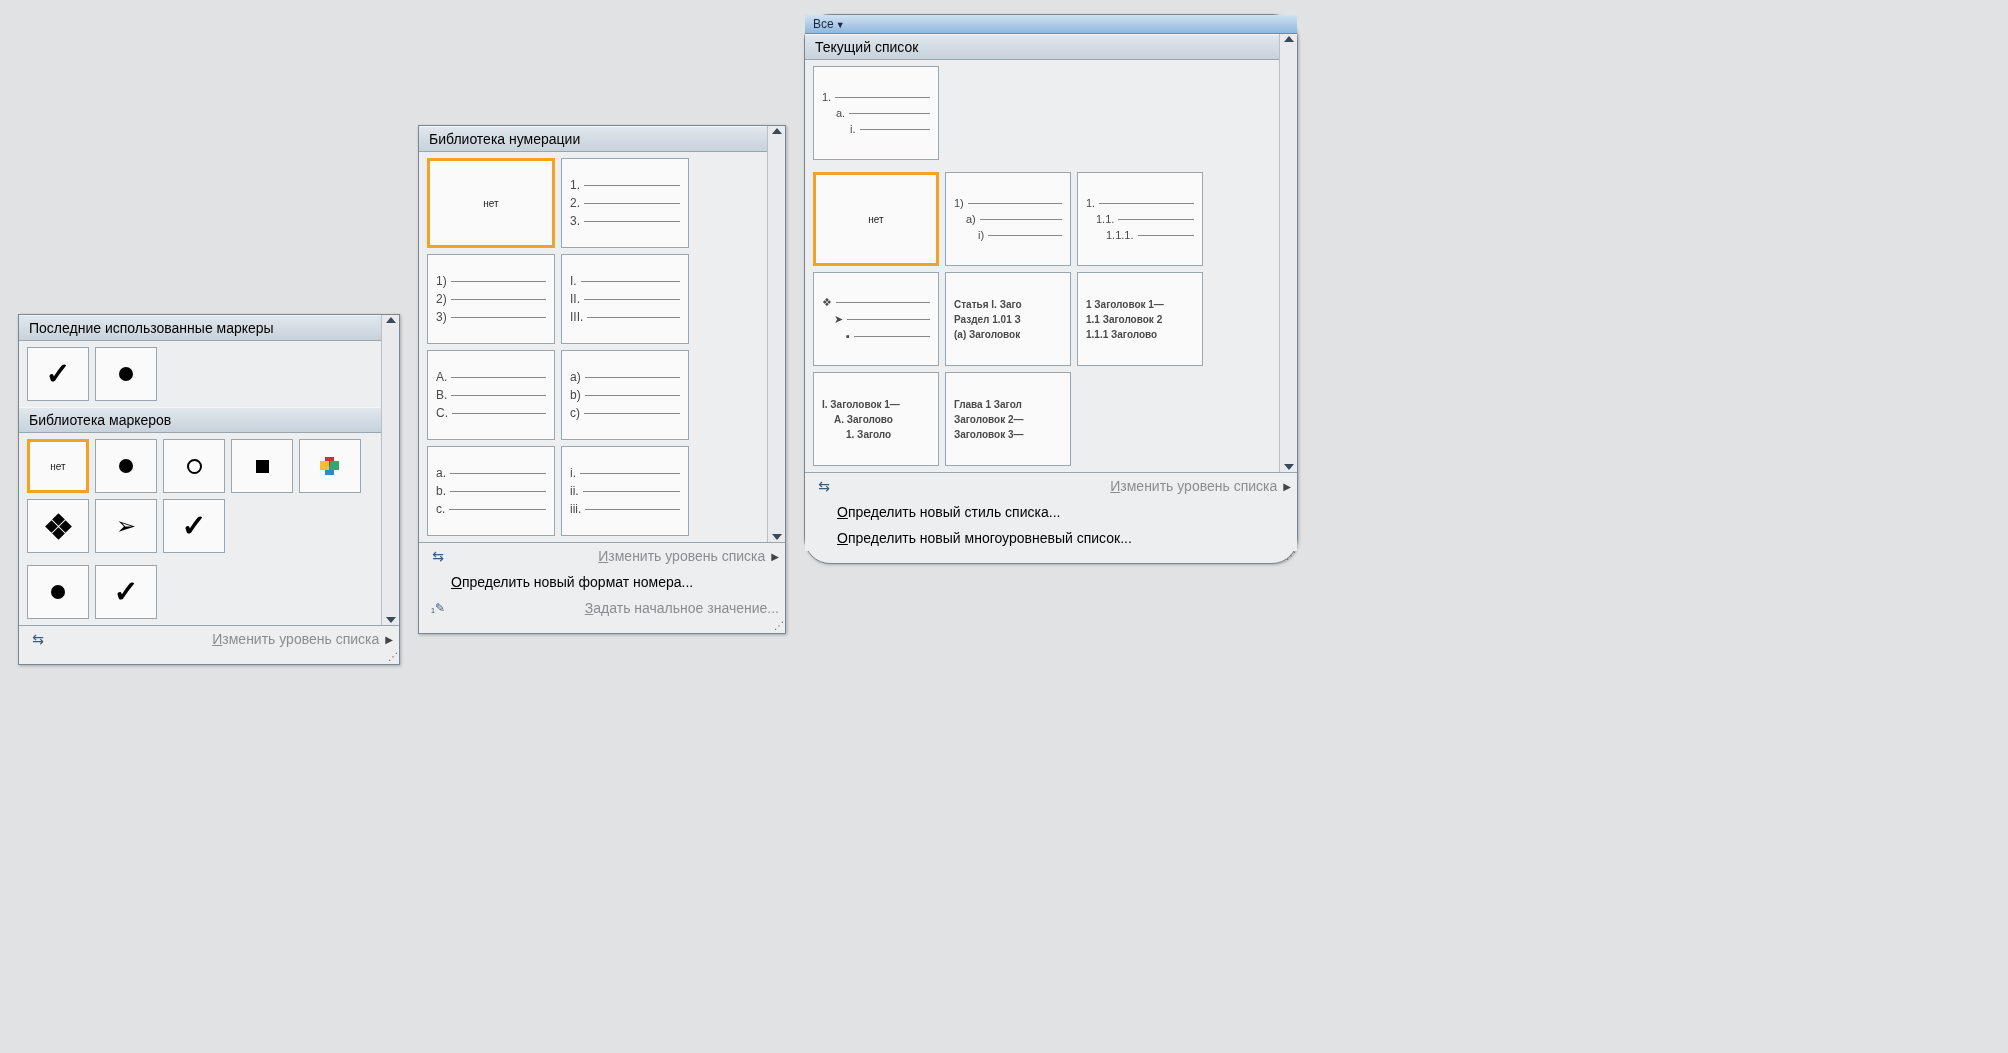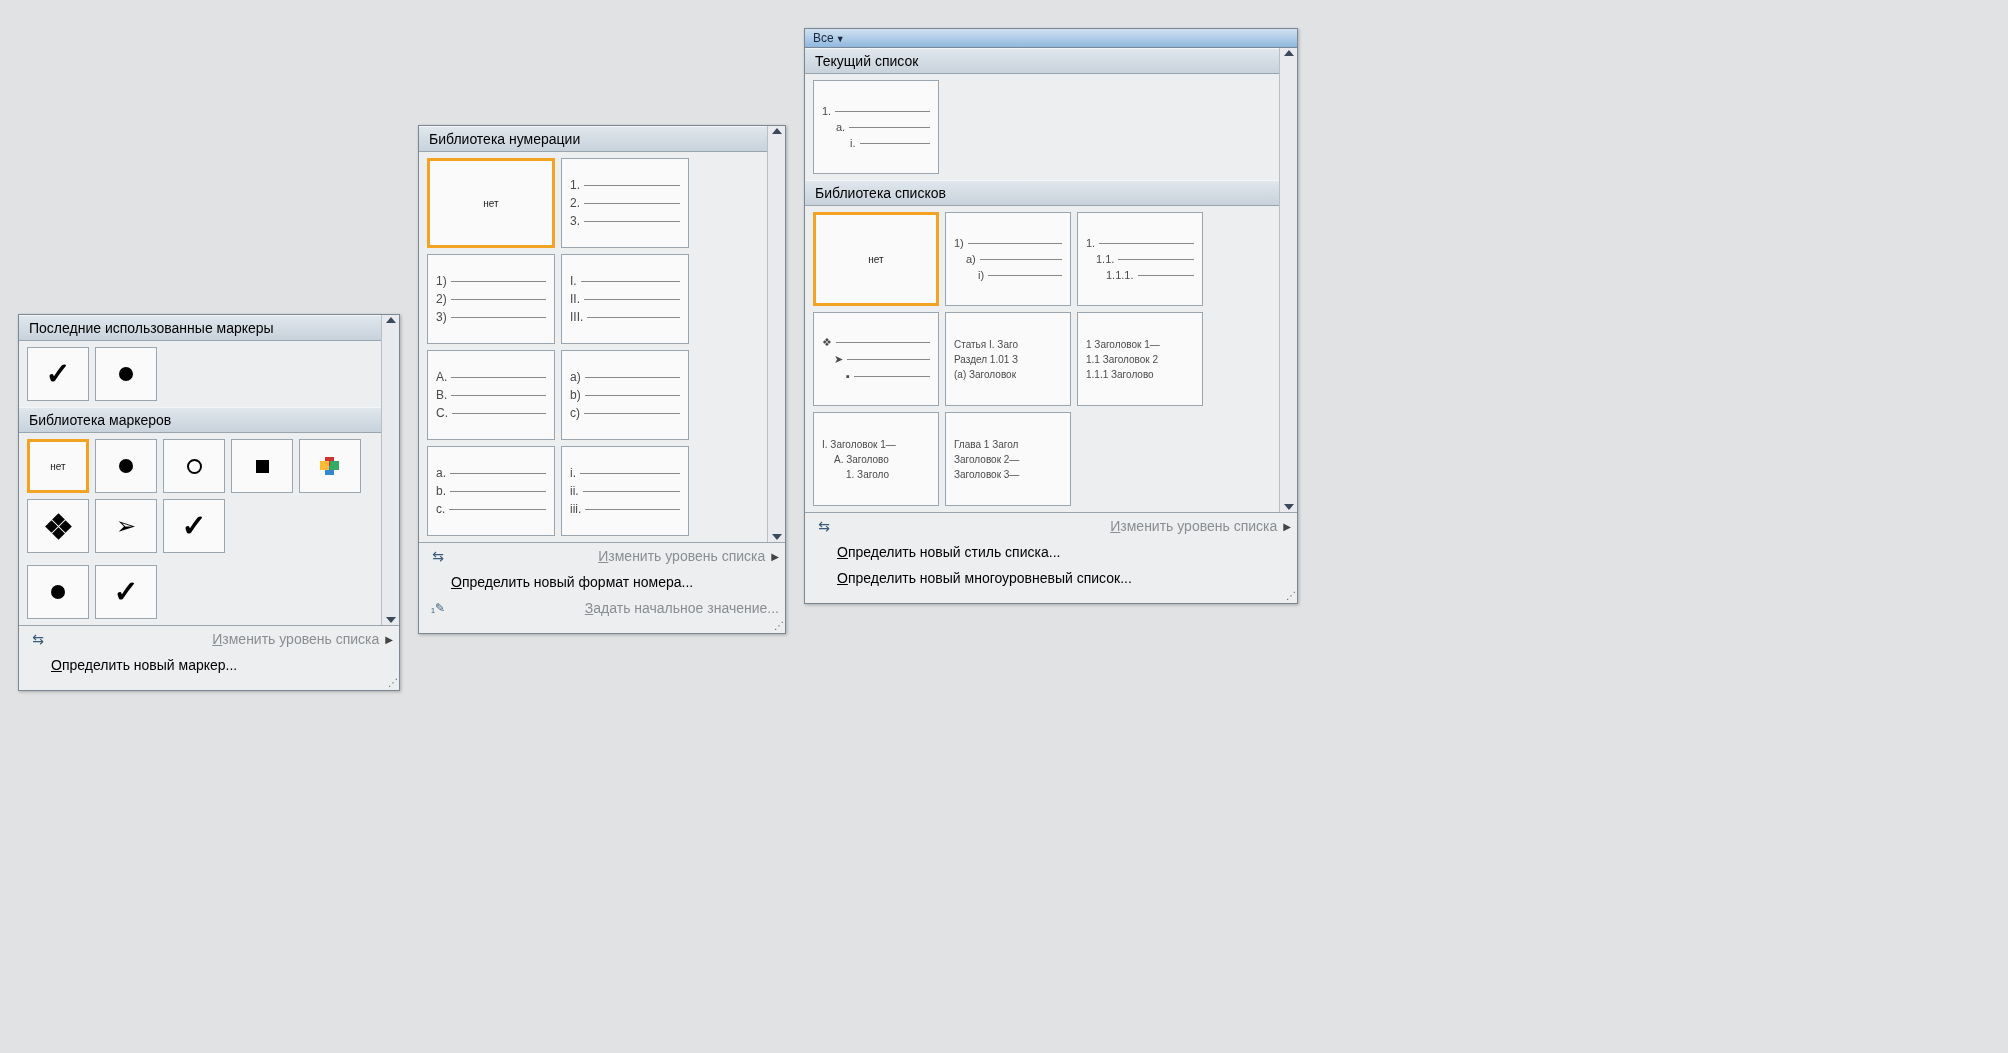--- a/index.html
+++ b/index.html
@@ -14,21 +14,21 @@
     gap: 18px;
     align-items: flex-start;
   }
   .panel {
     background: #eceeef;
     border: 1px solid #7b8893;
     box-shadow: 1px 1px 3px rgba(0,0,0,.25);
   }
   .panel-bullets { width: 382px; margin-top: 304px; margin-left: 8px; }
   .panel-numbering { width: 368px; margin-top: 115px; }
-  .panel-lists { width: 494px; margin-top: 18px; }
+  .panel-lists { width: 494px; margin-top: 4px; border-radius: 26px; }
 
   .top-bar {
     background: linear-gradient(#d2e1f0, #8fb8df);
     border-bottom: 1px solid #7b8893;
     padding: 2px 8px;
     font-size: 12px;
     color: #1a2840;
   }
   .top-bar .tri { font-size: 9px; margin-left: 2px; }
 
@@ -98,21 +98,21 @@
   }
   .swatch .bullet-diamond4 span {
     position:absolute; width:9px; height:9px; background:#000; transform:rotate(45deg);
   }
 
   .lines { width: 100%; padding: 6px 8px; font-size: 12px; color:#4a4a4a; white-space:nowrap; }
   .lines .row { display:flex; align-items:center; margin: 4px 0; }
   .lines .mk { flex:0 0 auto; margin-right:4px; }
   .lines .ln { flex:1; height:1px; background:#888; }
   .lines.small { font-size: 11px; }
-  .lines.tiny { font-size: 10px; }
+  .lines.tiny { font-size: 10px; font-weight: bold; }
 
   .menu-area {
     border-top: 1px solid #9aa6af;
     background: #eceeef;
   }
   .menu-row {
     display:flex; align-items:center;
     padding: 5px 6px;
   }
   .menu-icon {
@@ -189,24 +189,20 @@
       <div class="arr up"></div>
       <div class="arr dn"></div>
     </div>
   </div>
   <div class="menu-area">
     <div class="menu-row">
       <div class="menu-icon">⇆</div>
       <div class="menu-text disabled"><span class="ul">И</span><span>зменить уровень списка</span></div>
       <div class="menu-arrow">▶</div>
     </div>
-    <div class="menu-row">
-      <div class="menu-icon"></div>
-      <div class="menu-text"><span class="ul">О</span><span>пределить новый маркер...</span></div>
-    </div>
   </div>
   <div class="resizer">⋰</div>
 </div>
 
 <div class="panel panel-numbering">
   <div class="scroll-body">
     <div class="scroll-content">
       <div class="section-header">Библиотека нумерации</div>
       <div class="section-body">
 
@@ -372,21 +368,20 @@
                 <span class="ln"></span>
               </div>
             <div class="row" style="padding-left:28px">
                 <span class="mk">i.</span>
                 <span class="ln"></span>
               </div>
           </div>
         </div>
       </div>
 
-      <div class="section-header">Библиотека списков</div>
       <div class="section-body">
         <div class="swatch medium sel">
             <span class="swatch-text">нет</span>
           </div>
         <div class="swatch medium">
           <div class="lines small">
             <div class="row">
                 <span class="mk">1)</span>
                 <span class="ln"></span>
               </div>

